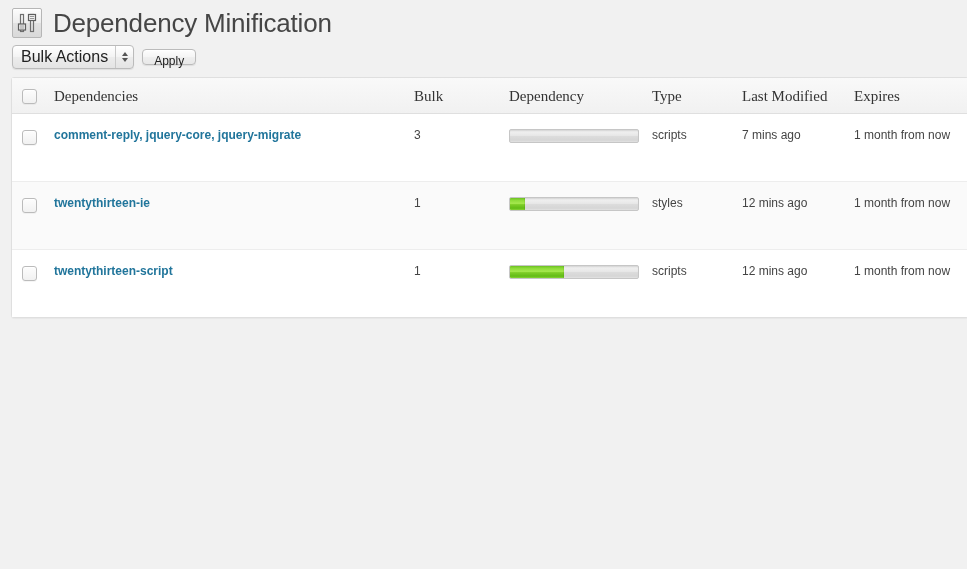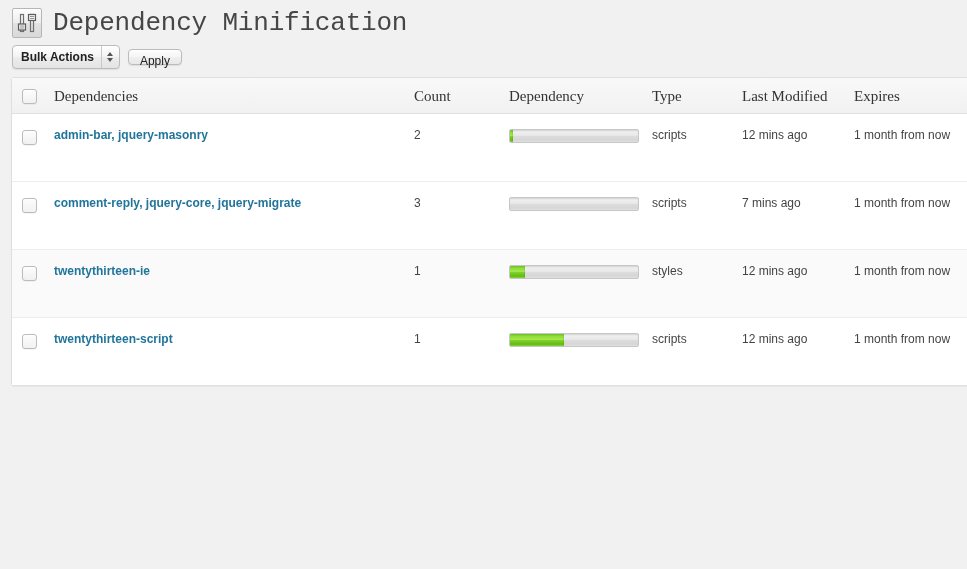--- a/index.html
+++ b/index.html
@@ -37,21 +37,21 @@
     box-sizing: border-box;
     border: 1px solid #b6b6b6;
     border-radius: 2px;
     background: linear-gradient(to bottom, #fcfcfc 0%, #ededed 50%, #e2e2e2 51%, #d9d9d9 100%);
     position: relative;
     flex: none;
     box-shadow: inset 0 1px 0 rgba(255,255,255,0.8);
   }
   .screen-icon svg { display:block; }
   .page-title {
-    font-family: Liberation Mono, monospace;
+    font-family: Liberation Sans, sans-serif;
     font-size: 26px;
     font-weight: normal;
     color: #464646;
     margin: 0 0 0 11px;
     line-height: 30px;
     letter-spacing: -0.2px;
     white-space: nowrap;
   }
 
   
@@ -72,22 +72,22 @@
     border-radius: 4px;
     background: linear-gradient(to bottom, #ffffff 0%, #f3f3f3 50%, #ececec 51%, #e4e4e4 100%);
     box-shadow: 0 1px 1px rgba(0,0,0,0.08), inset 0 1px 0 #fff;
     padding: 0;
     cursor: default;
     font-size: 12px;
   }
   .bulk-select .bs-label {
     padding: 0 7px 0 8px;
     color: #222;
-    font-size: 12px;
-    font-weight: bold;
+    font-size: 16px;
+    font-weight: normal;
     line-height: 22px;
     white-space: nowrap;
   }
   .bulk-select .bs-arrow {
     width: 17px;
     height: 22px;
     border-left: 1px solid #c9c9c9;
     display: flex;
     flex-direction: column;
     align-items: center;
@@ -259,54 +259,29 @@
     <button class="apply-button">Apply</button>
   </div>
 
   <table class="wp-list-table">
     <thead>
       <tr>
         <th class="col-cb">
           <input type="checkbox" class="cbx" style="">
         </th>
         <th class="col-deps">Dependencies</th>
-        <th class="col-count">Count</th>
+        <th class="col-count">Bulk</th>
         <th class="col-compress">Dependency</th>
         <th class="col-type">Type</th>
         <th class="col-modified">Last Modified</th>
         <th class="col-expires">Expires</th>
       </tr>
     </thead>
 
     <tbody id="tbody">
-  <tr class="row-height">
-    <td class="cb">
-      <input type="checkbox" class="cbx" style="">
-    </td>
-    <td>
-      <a class="dep-link">admin-bar, jquery-masonry</a>
-    </td>
-    <td>
-      <span class="count-val">2</span>
-    </td>
-    <td class="bar-cell">
-      <div class="bar-outer">
-        <div class="bar-fill" style="width: 2%;"></div>
-      </div>
-    </td>
-    <td>
-      <span class="type-val">scripts</span>
-    </td>
-    <td>
-      <span class="mod-val">12 mins ago</span>
-    </td>
-    <td>
-      <span class="exp-val">1 month from now</span>
-    </td>
-  </tr>
 
 
   <tr class="row-height">
     <td class="cb">
       <input type="checkbox" class="cbx" style="">
     </td>
     <td>
       <a class="dep-link">comment-reply, jquery-core, jquery-migrate</a>
     </td>
     <td>

